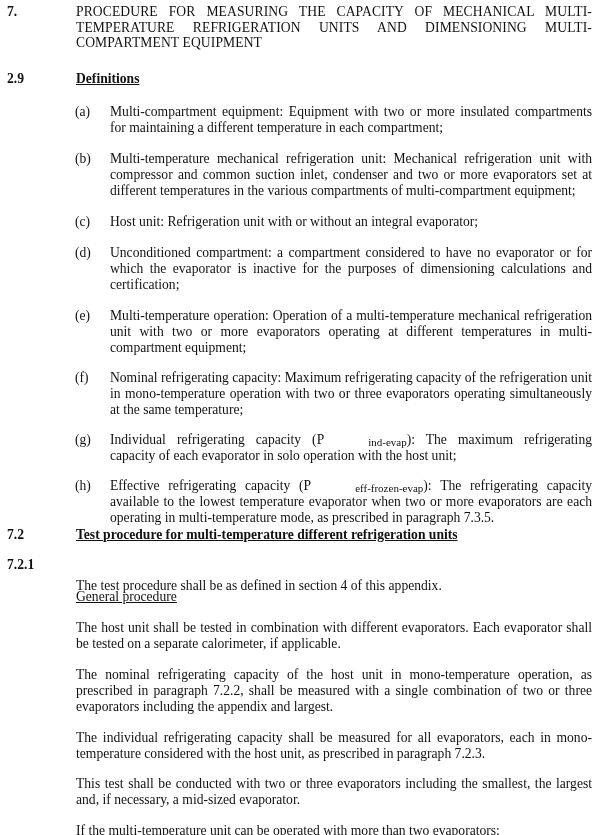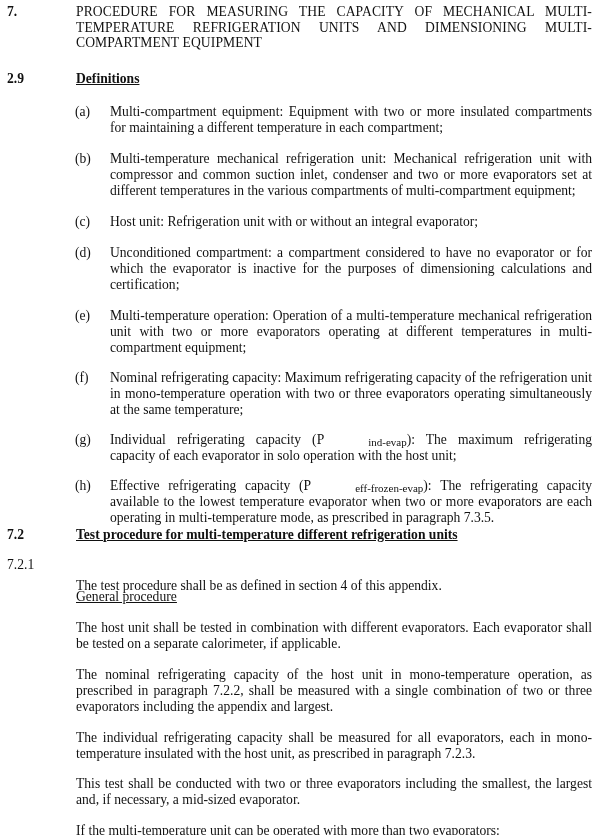--- a/index.html
+++ b/index.html
@@ -1,21 +1,21 @@
 <!DOCTYPE html>
 <html><head>
 <meta charset="utf-8">
 <style>
   html, body { margin: 0; padding: 0; background: #ffffff; }
   body {
     width: 600px; height: 835px; overflow: hidden; position: relative;
     font-family: "Liberation Serif", serif; color: #111; font-size: 13.6px; line-height: 16.2px;
   }
   .abs { position: absolute; text-decoration: underline; }
-  .num { position: absolute; left: 7px; }
+  .num { position: absolute; left: 7px; font-weight: bold; }
   .bold { font-weight: bold; }
   .just { text-align: justify; text-align-last: left; }
   .heading7 { position: absolute; left: 76px; width: 516px; top: 4px; font-weight: normal; text-align: justify; text-align-last: left; line-height: 15.6px; letter-spacing: 0.1px; }
   .item-lbl { position: absolute; left: 75px; }
   .item-txt { position: absolute; left: 110px; width: 482px; }
   .para { position: absolute; left: 76px; width: 516px; }
   sub { font-size: 11px; vertical-align: -2px; line-height: 0; margin-left: 44px; }
   u { text-decoration: underline; }
 </style>
 </head>
@@ -53,15 +53,15 @@
 
 <div class="num bold" style="top:527px;">7.2</div>
 <div class="abs bold" style="left:76px; top:527px;">Test procedure for multi-temperature different refrigeration units</div>
 
 <div class="num" style="top:557px;">7.2.1</div>
 <div class="abs" style="left:76px; top:589px;"><u>General procedure</u></div>
 
 <div class="para just" style="top:578px;">The test procedure shall be as defined in section 4 of this appendix.</div>
 <div class="para just" style="top:620px;">The host unit shall be tested in combination with different evaporators. Each evaporator shall be tested on a separate calorimeter, if applicable.</div>
 <div class="para just" style="top:667px;">The nominal refrigerating capacity of the host unit in mono-temperature operation, as prescribed in paragraph 7.2.2, shall be measured with a single combination of two or three evaporators including the appendix and largest.</div>
-<div class="para just" style="top:730px;">The individual refrigerating capacity shall be measured for all evaporators, each in mono-temperature insulated with the host unit, as prescribed in paragraph 7.2.3.</div>
+<div class="para just" style="top:730px;">The individual refrigerating capacity shall be measured for all evaporators, each in mono-temperature considered with the host unit, as prescribed in paragraph 7.2.3.</div>
 <div class="para just" style="top:776px;">This test shall be conducted with two or three evaporators including the smallest, the largest and, if necessary, a mid-sized evaporator.</div>
 <div class="para just" style="top:823px;">If the multi-temperature unit can be operated with more than two evaporators:</div>
 
 </body></html>

